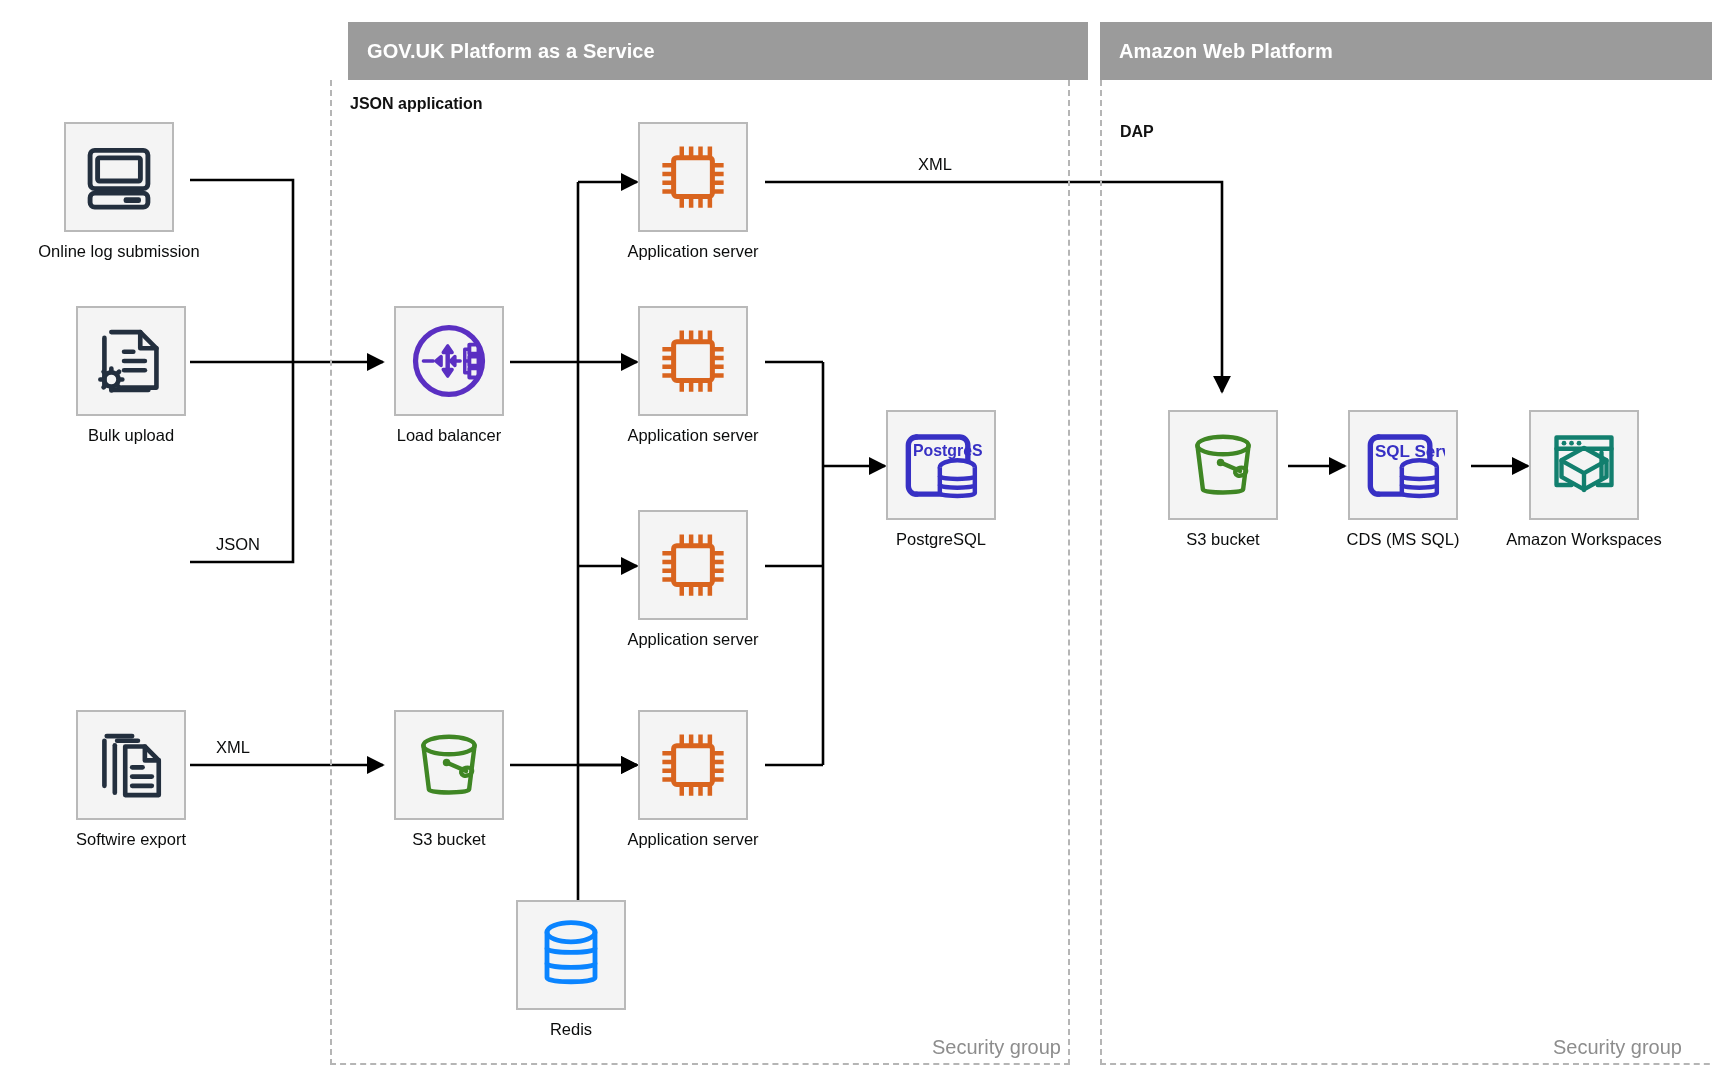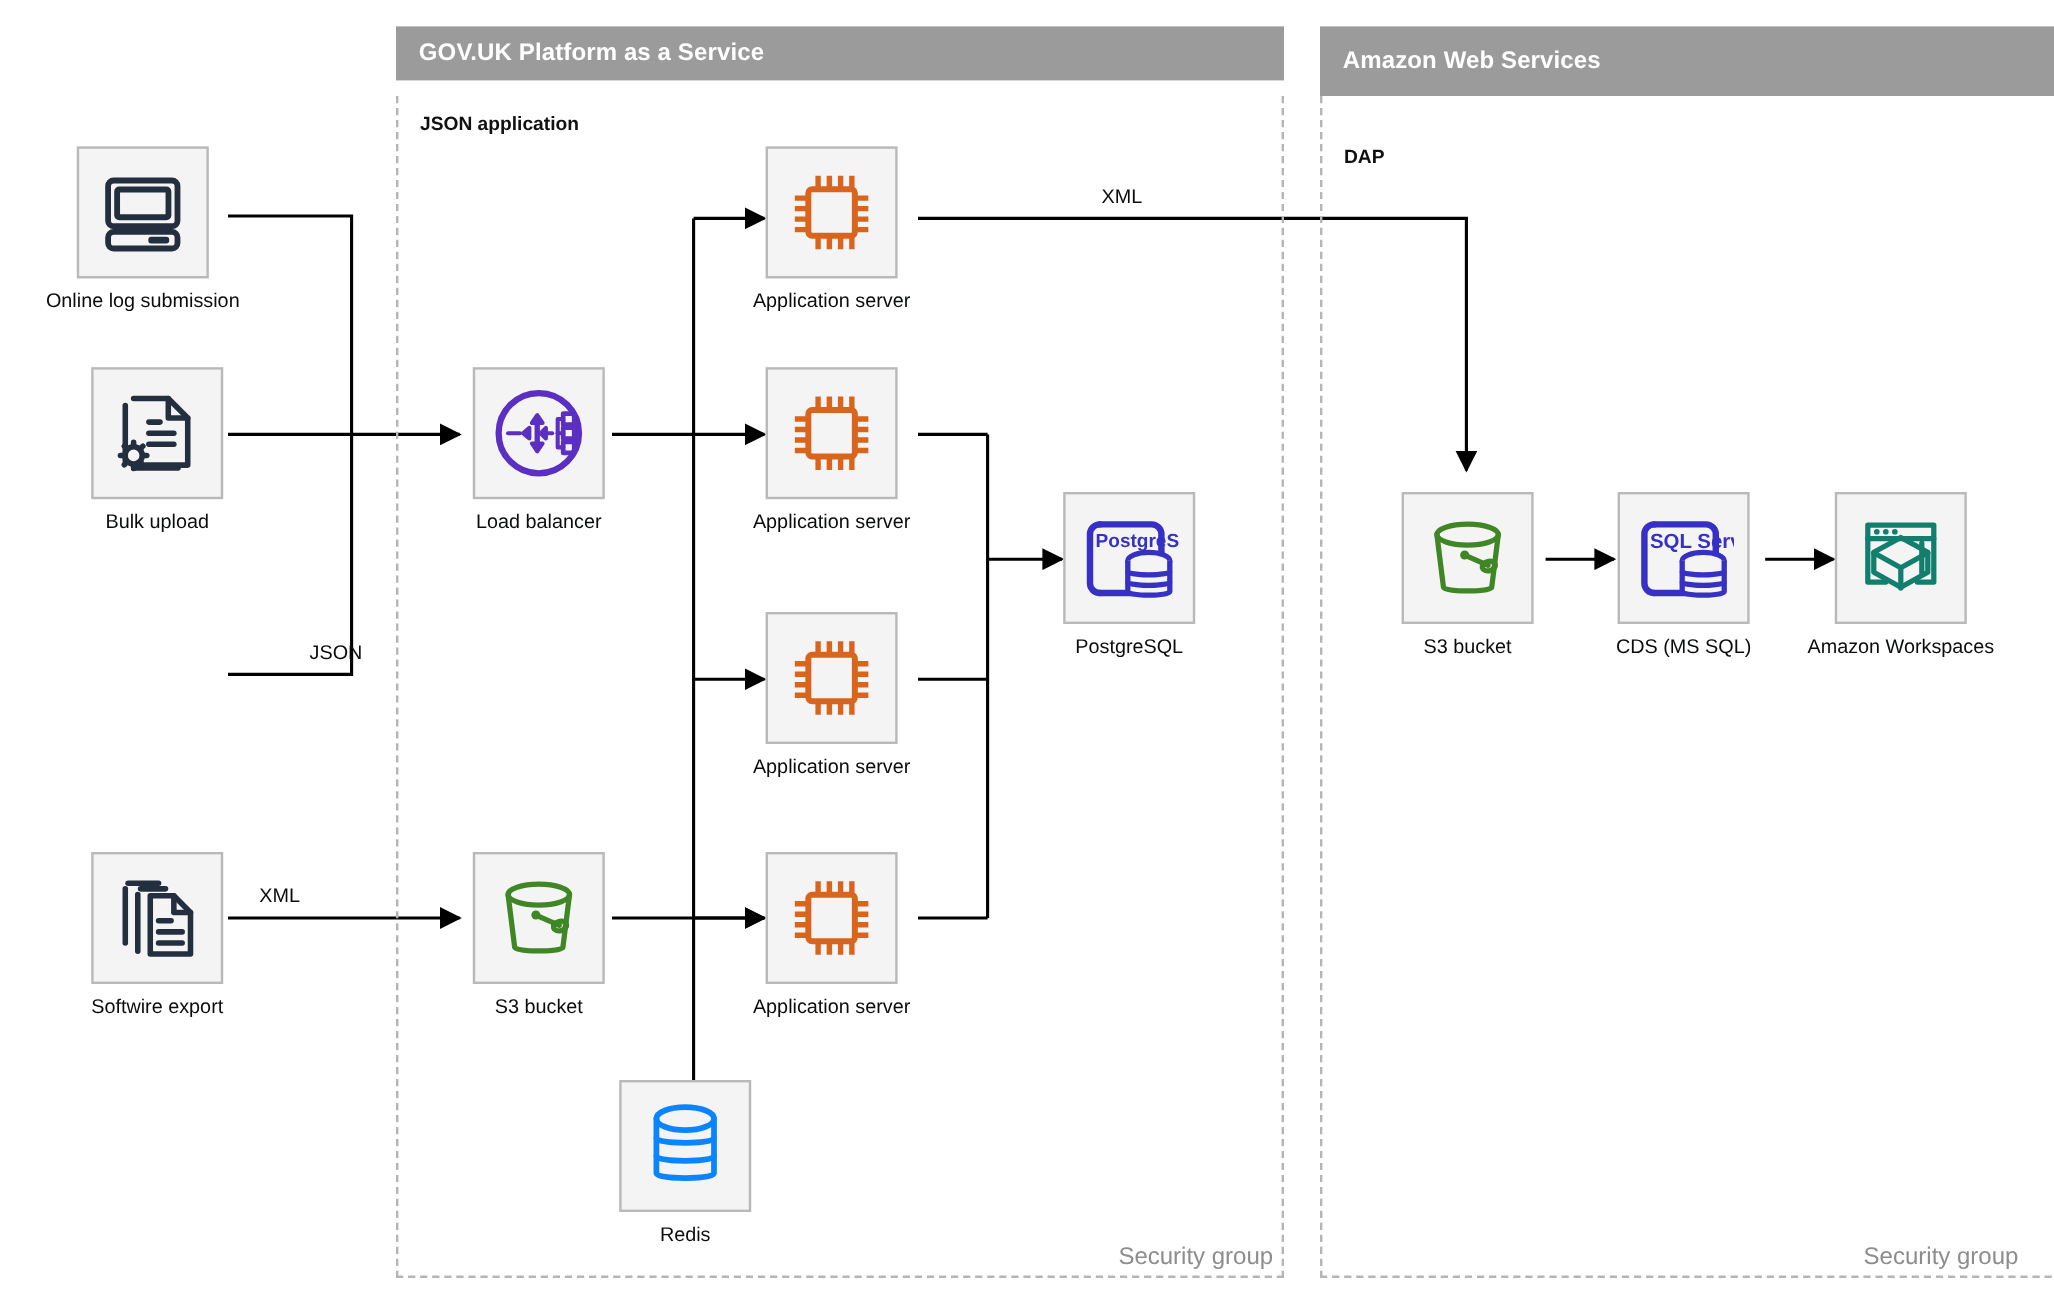--- a/index.html
+++ b/index.html
@@ -70,29 +70,29 @@
       <path d="M 823 362 V 765"></path>
       <path d="M 823 466 H 885" marker-end="url(#arrow)"></path>
 
       <path d="M 765 182 H 1222 V 392" marker-end="url(#arrow)"></path>
 
       <path d="M 1288 466 H 1345" marker-end="url(#arrow)"></path>
       <path d="M 1471 466 H 1528" marker-end="url(#arrow)"></path>
     </g>
   </svg>
 
-  <div class="group-header" style="left:330px;top:22px;width:740px;height:45px;">
+  <div class="group-header" style="left:348px;top:22px;width:740px;height:58px;">
     <span>GOV.UK Platform as a Service</span>
   </div>
   <div class="dashed-region" style="left:330px;top:80px;width:740px;height:985px;"></div>
   <div class="region-label" style="left:350px;top:95px;">JSON application</div>
   <div class="security-label" style="left:932px;top:1036px;">Security group</div>
 
   <div class="group-header" style="left:1100px;top:22px;width:612px;height:58px;">
-    <span>Amazon Web Services</span>
+    <span>Amazon Web Platform</span>
   </div>
   <div class="dashed-region" style="left:1100px;top:80px;width:640px;height:985px;"></div>
   <div class="region-label" style="left:1120px;top:95px;margin-top:28px;">DAP</div>
   <div class="security-label" style="left:1553px;top:1036px;">Security group</div>
 
   <div class="node" style="left:64px;top:122px;">
     <div class="tile">
       <svg width="74" height="74" viewBox="0 0 64 64">
         <g fill="none" stroke="#232f3e" stroke-width="4.2" stroke-linejoin="round" stroke-linecap="round">
           <rect x="7" y="9" width="50" height="33" rx="4"></rect>
@@ -322,17 +322,17 @@
         <g fill="#127f6e">
           <circle cx="16" cy="14.5" r="1.9"></circle>
           <circle cx="22" cy="14.5" r="1.9"></circle>
           <circle cx="28" cy="14.5" r="1.9"></circle>
         </g>
       </svg>
     </div>
     <div class="caption">Amazon Workspaces</div>
   </div>
 
-  <div class="edge-label" style="left:216px;top:535px;margin-left:42px;">JSON</div>
+  <div class="edge-label" style="left:216px;top:535px;">JSON</div>
   <div class="edge-label" style="left:216px;top:738px;">XML</div>
   <div class="edge-label" style="left:918px;top:155px;">XML</div>
 
 </div>
 
 </body></html>

